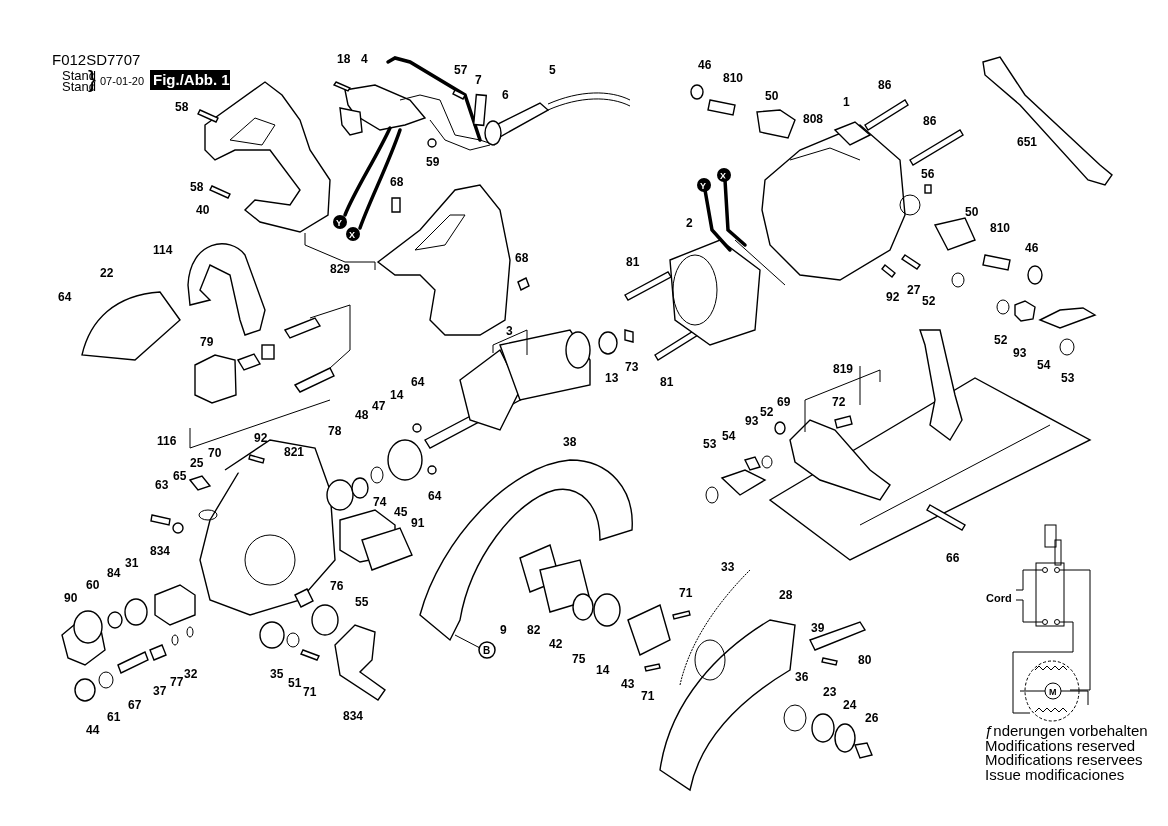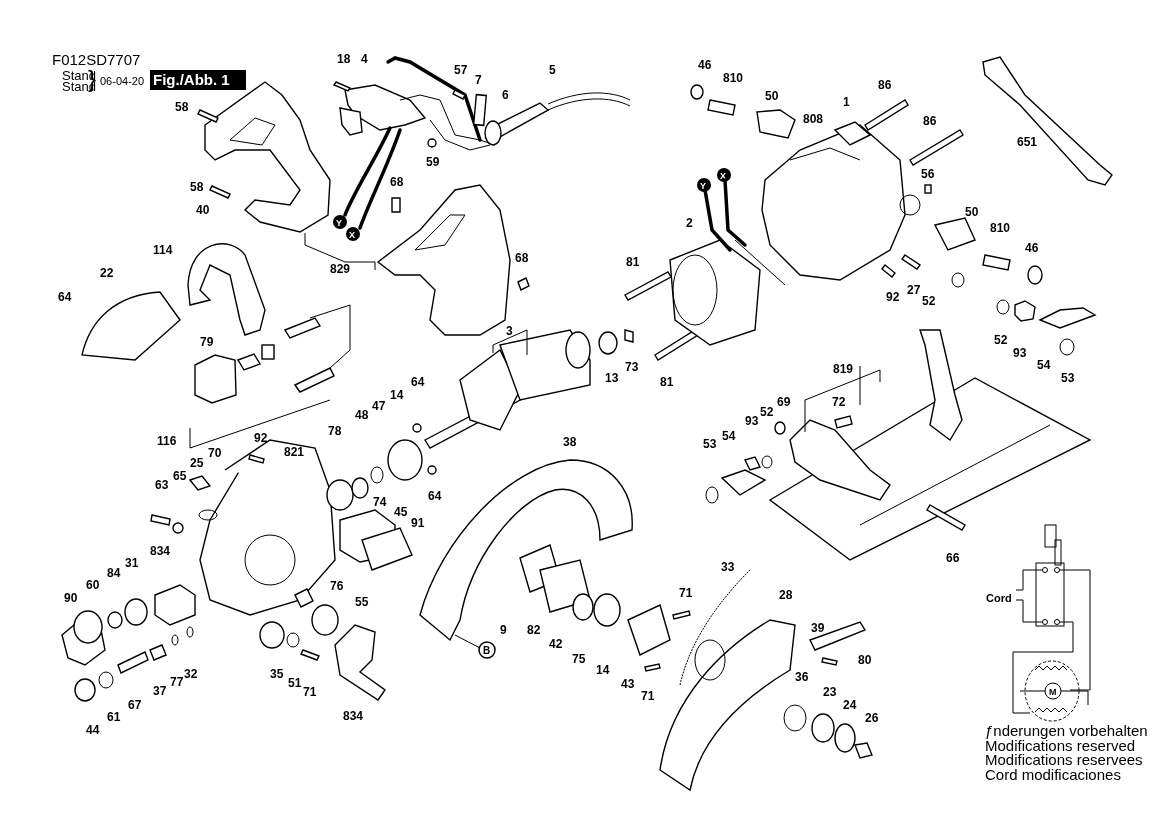--- a/index.html
+++ b/index.html
@@ -1,40 +1,40 @@
 <!DOCTYPE html>
 <html><head>
 <meta charset="utf-8">
 <style>
   html,body{margin:0;padding:0;background:#fff;}
   body{width:1168px;height:826px;position:relative;overflow:hidden;font-family:"Liberation Sans",sans-serif;color:#000;}
   .hdr-code{position:absolute;left:52px;top:51px;font-size:15px;}
   .hdr-stand{position:absolute;left:62px;top:70px;font-size:13px;line-height:11px;}
   .hdr-brace{position:absolute;left:88px;top:67px;font-size:24px;line-height:24px;}
   .hdr-date{position:absolute;left:100px;top:75px;font-size:11px;}
-  .hdr-fig{position:absolute;left:150px;top:70px;background:#000;color:#fff;font-weight:bold;font-size:15px;padding:1px 16px 1px 3px;line-height:18px;}
+  .hdr-fig{position:absolute;left:150px;top:70px;background:#000;color:#fff;font-weight:bold;font-size:15px;padding:1px 0 1px 3px;line-height:18px;}
   svg{position:absolute;left:0;top:0;}
   .lbl{font-family:"Liberation Sans",sans-serif;font-size:12px;font-weight:bold;fill:#000;}
   .part{fill:#fff;stroke:#000;stroke-width:1.4;}
   .thin{fill:none;stroke:#000;stroke-width:1;}
   .leader{fill:none;stroke:#000;stroke-width:1;}
   .wire{fill:none;stroke:#000;stroke-width:3.5;stroke-linecap:round;}
   .notes{position:absolute;left:985px;top:724px;font-size:15px;line-height:14.5px;}
   .cord{font-family:"Liberation Sans",sans-serif;font-size:11px;font-weight:bold;}
 </style>
 </head>
 <body>
 
 <div class="hdr-code">F012SD7707</div>
 <div class="hdr-stand">
   <div>Stand</div>
   <div>Stand</div>
 </div>
 <div class="hdr-brace">}</div>
-<div class="hdr-date">06-04-20</div>
+<div class="hdr-date">07-01-20</div>
 <div class="hdr-fig">Fig./Abb. 1</div>
 
 <svg width="1168" height="826" viewBox="0 0 1168 826">
 
   <g>
     <path class="part" d="M205 125 L265 82 L282 95 L300 120 L310 150 L330 180 L328 215 L300 232 L260 222 L245 210 L255 200 L290 205 L300 190 L270 150 L235 150 L215 160 L205 150 Z"></path>
     <path class="thin" d="M230 140 L255 118 L275 125 L262 145 Z"></path>
   </g>
   <g>
     <path class="part" d="M200 110 l18 8 l-2 4 l-18 -8 z"></path>
@@ -350,14 +350,14 @@
     <text class="lbl" x="722" y="440">54</text>
     <text class="lbl" x="703" y="448">53</text>
     <text class="lbl" x="946" y="562">66</text>
   </g>
 </svg>
 
 <div class="notes">
   <div>ƒnderungen vorbehalten</div>
   <div>Modifications reserved</div>
   <div>Modifications reservees</div>
-  <div>Cord modificaciones</div>
+  <div>Issue modificaciones</div>
 </div>
 
 </body></html>

